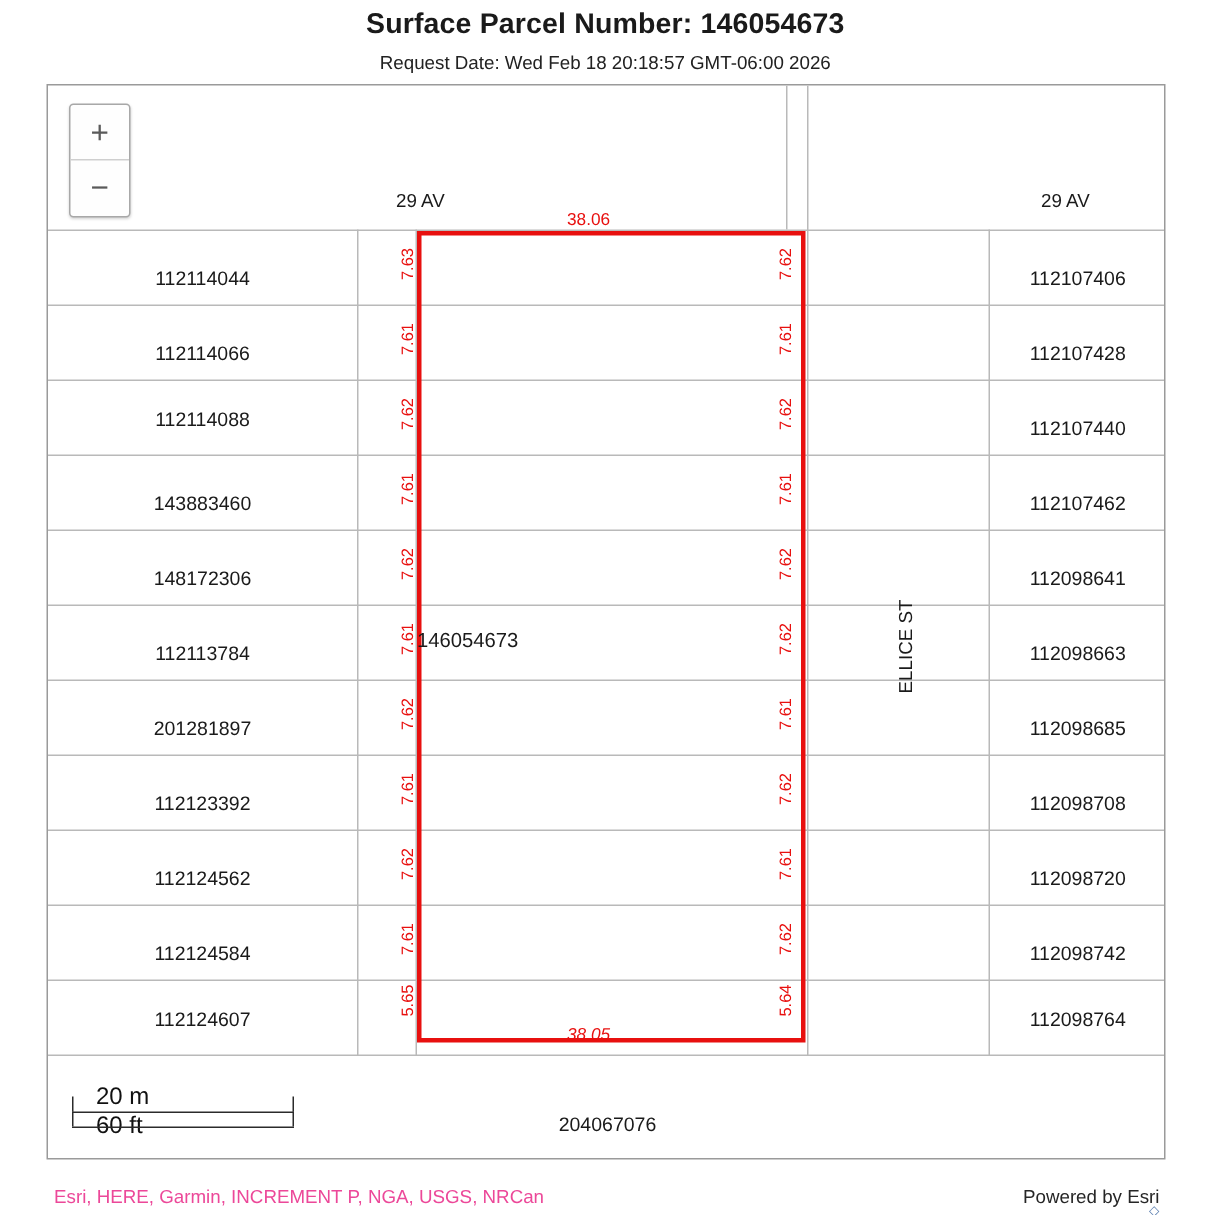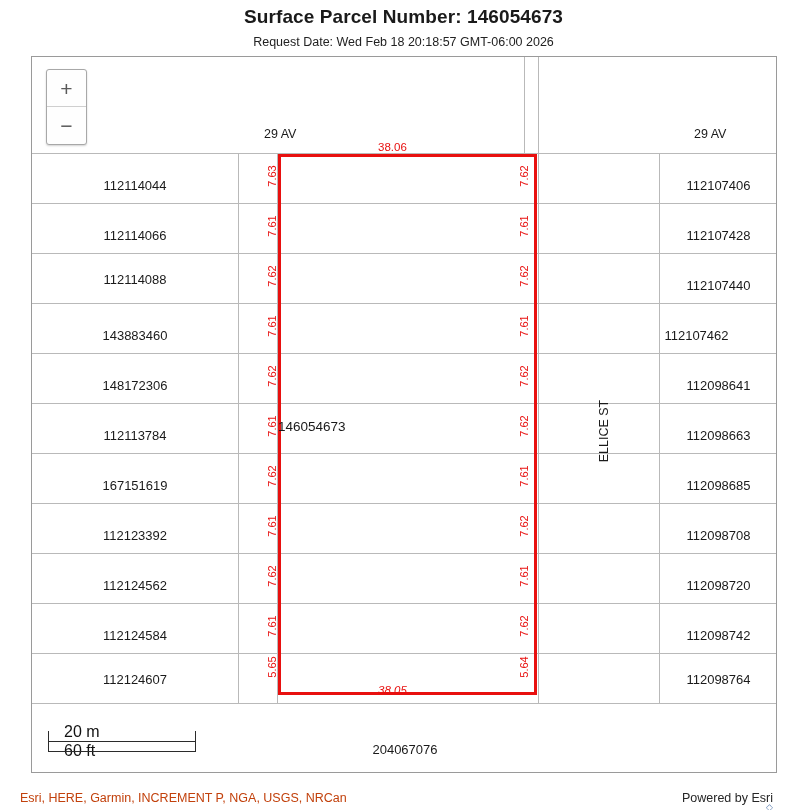--- a/index.html
+++ b/index.html
@@ -149,23 +149,23 @@
   }
   .sb-tick {
     position: absolute;
     width: 1px; height: 10px;
     background: #2b2b2b;
   }
 
   
   .attrib-left {
     position: absolute;
-    left: 20px; bottom: 5px;
-    font-size: 12.5px;
-    color: #c2410c;
+    left: 36px; bottom: 5px;
+    font-size: 12.5px;
+    color: #ec4899;
     margin-top: 16px;
   }
   .attrib-right {
     position: absolute;
     right: 34px; bottom: 5px;
     font-size: 12.5px;
     color: #262626;
   }
   .esri-mark {
     position: absolute;
@@ -206,30 +206,30 @@
     <div class="street" style="left:232px; top:70px;">29 AV</div>
     <div class="street" style="left:662px; top:70px;">29 AV</div>
     <div class="street street-vert" style="left:527px; top:367px; width:90px; text-align:center;">ELLICE ST</div>
 
     <div class="pid" style="left:0; top:121px; width:206px;">112114044</div>
     <div class="pid" style="left:0; top:171px; width:206px;">112114066</div>
     <div class="pid" style="left:0; top:215px; width:206px;">112114088</div>
     <div class="pid" style="left:0; top:271px; width:206px;">143883460</div>
     <div class="pid" style="left:0; top:321px; width:206px;">148172306</div>
     <div class="pid" style="left:0; top:371px; width:206px;">112113784</div>
-    <div class="pid" style="left:0; top:421px; width:206px;">167151619</div>
+    <div class="pid" style="left:0; top:421px; width:206px;">201281897</div>
     <div class="pid" style="left:0; top:471px; width:206px;">112123392</div>
     <div class="pid" style="left:0; top:521px; width:206px;">112124562</div>
     <div class="pid" style="left:0; top:571px; width:206px;">112124584</div>
     <div class="pid" style="left:0; top:615px; width:206px;">112124607</div>
 
     <div class="pid" style="left:627px; top:121px; width:119px;">112107406</div>
     <div class="pid" style="left:627px; top:171px; width:119px;">112107428</div>
     <div class="pid" style="left:627px; top:221px; width:119px;">112107440</div>
-    <div class="pid" style="left:605px; top:271px; width:119px;">112107462</div>
+    <div class="pid" style="left:627px; top:271px; width:119px;">112107462</div>
     <div class="pid" style="left:627px; top:321px; width:119px;">112098641</div>
     <div class="pid" style="left:627px; top:371px; width:119px;">112098663</div>
     <div class="pid" style="left:627px; top:421px; width:119px;">112098685</div>
     <div class="pid" style="left:627px; top:471px; width:119px;">112098708</div>
     <div class="pid" style="left:627px; top:521px; width:119px;">112098720</div>
     <div class="pid" style="left:627px; top:571px; width:119px;">112098742</div>
     <div class="pid" style="left:627px; top:615px; width:119px;">112098764</div>
 
     <div class="subject"></div>
     <div class="subject-label">146054673</div>

